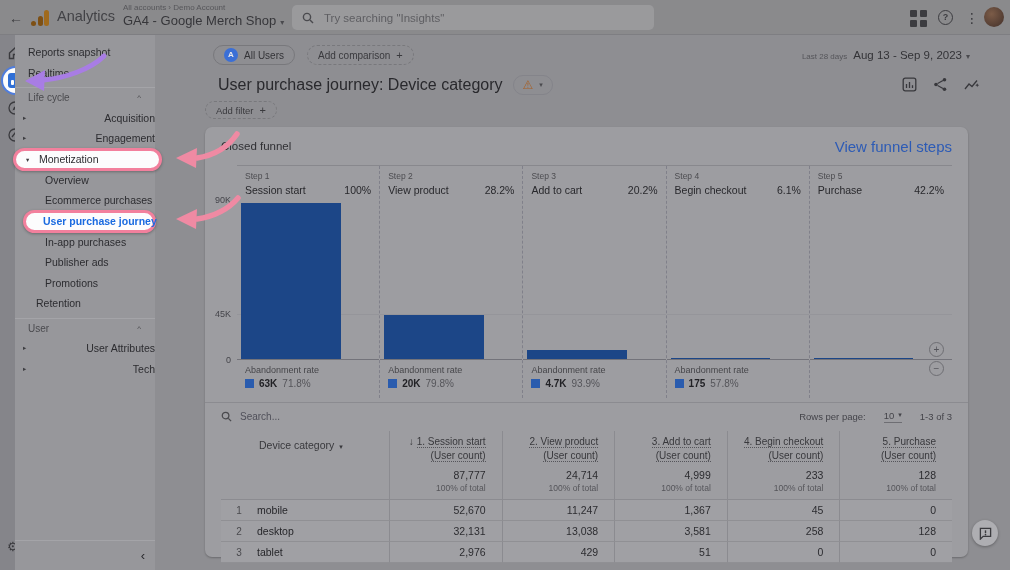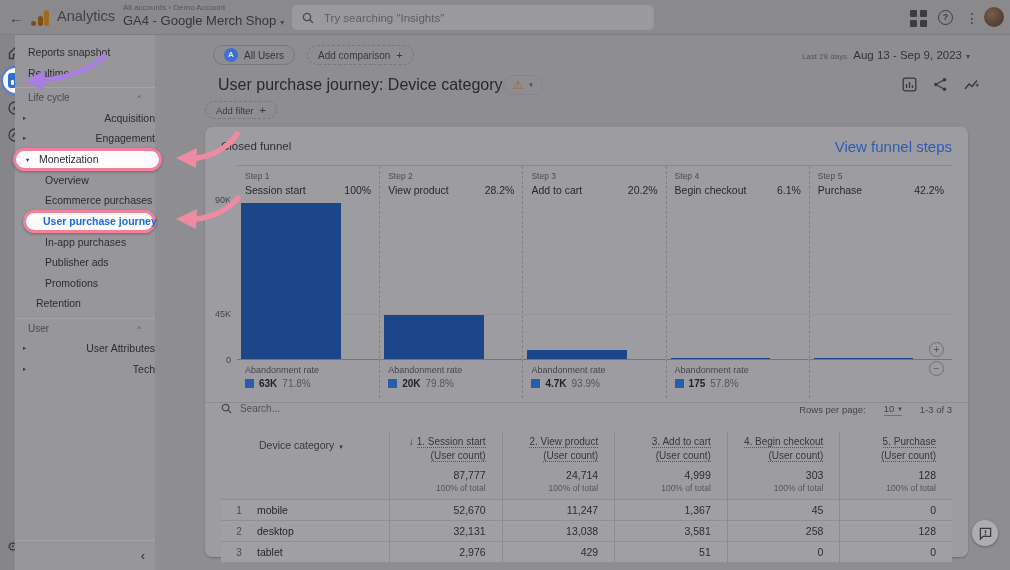--- a/index.html
+++ b/index.html
@@ -61,21 +61,21 @@
   
   .main { position:absolute; left:170px; top:35px; right:0; bottom:0; background:#8e8e92; }
   .chiprow { position:absolute; left:43px; top:10px; display:flex; gap:12px; align-items:center; }
   .chip { height:20px; border:1px solid #78787c; border-radius:11px; display:flex; align-items:center; font-size:10px; color:#333337; padding:0 10px; cursor:pointer; background:transparent; }
   .chip.dashed { border-style:dashed; color:#3a3a3e;text-align:center; }
   .chip .acirc { width:14px; height:14px; border-radius:50%; background:#3b6fd6; color:#e8e8ea; font-size:8px; font-weight:bold; text-align:center; line-height:14px; margin-right:6px; }
   .chip .plus { margin-left:6px; font-size:11px; color:#3a3a3e; }
   .daterow { position:absolute; right:40px; top:14px; font-size:11.5px; color:#333337; cursor:pointer; }
   .daterow .dlabel { font-size:8px; color:#55555a; margin-right:6px; }
   .daterow .car { font-size:8px; margin-left:4px; color:#4a4a4e; }
-  .titlerow { position:absolute; left:48px; top:40px; display:flex; align-items:center; }
+  .titlerow { position:absolute; left:48px; top:40px; display:flex; align-items:center; gap:10px; }
   .rtitle { font-size:16px; color:#29292d; }
   .warnpill { height:20px; border:1px solid #84848a; border-radius:11px; display:flex; align-items:center; gap:6px; padding:0 9px; cursor:pointer; }
   .warnpill .wtri { color:#a85d20; font-size:12px; line-height:18px; }
   .warnpill .car { font-size:7px; color:#4a4a4e; }
   .actionics { position:absolute; right:30px; top:42px; display:flex; gap:16px; }
   .actionics svg { cursor:pointer; }
   .filterrow { position:absolute; left:35px; top:66px; }
   .chip.small { height:18px; font-size:9.5px; }
 
   
@@ -97,21 +97,21 @@
   .yl { position:absolute; right:100%; margin-right:6px; transform:translateY(-50%); font-size:9px; color:#44444a; }
   .fab { height:38px; padding:5px 8px 0 8px; }
   .fabl { font-size:9px; color:#46464a; }
   .fabrow { display:flex; align-items:center; gap:5px; margin-top:3px; font-size:10px; }
   .sw { width:9px; height:9px; background:#2a5cae; display:inline-block; }
   .fabv { color:#222226; font-weight:bold; }
   .fabp { color:#55555a; }
   .zoombtn { position:absolute; right:8px; width:15px; height:15px; border:1px solid #6e6e73; border-radius:50%; color:#54545a; font-size:10px; line-height:13px; text-align:center; cursor:pointer; }
 
   
-  .ttools { border-top:1px solid #8b8b90; margin-top:4px; height:27px; display:flex; align-items:flex-start; padding:0 16px; }
+  .ttools { border-top:1px solid #8b8b90; margin-top:4px; height:27px; display:flex; align-items:center; padding:0 16px; }
   .ttools .ts { display:flex; align-items:center; gap:8px; flex:1; }
   .ttools input { background:transparent; border:none; outline:none; font-size:10px; color:#44444a; font-family:inherit; width:200px; }
   .ttools input::placeholder { color:#50505a; opacity:1; }
   .tright { display:flex; align-items:center; gap:18px; font-size:9.5px; color:#44444a; }
   .rpp { display:flex; align-items:center; gap:4px; border-bottom:1px solid #6e6e73; padding-bottom:1px; cursor:pointer; }
   .rpp .car { font-size:7px; }
 
   .tbl { margin:2px 16px 0 16px; display:grid; grid-template-columns:36px 132px repeat(5,1fr); }
   .c { font-size:10.5px; }
   .m { border-left:1px solid #8b8b90; }
@@ -439,21 +439,21 @@
         </div>
       <div class="c m tcell">
           <div class="tv">24,714</div>
           <div class="tsub">100% of total</div>
         </div>
       <div class="c m tcell">
           <div class="tv">4,999</div>
           <div class="tsub">100% of total</div>
         </div>
       <div class="c m tcell">
-          <div class="tv">303</div>
+          <div class="tv">233</div>
           <div class="tsub">100% of total</div>
         </div>
       <div class="c m tcell">
           <div class="tv">128</div>
           <div class="tsub">100% of total</div>
         </div>
 
       <div class="c r rn">1</div>
       <div class="c r rd">mobile</div>
       <div class="c r m rv">52,670</div>

